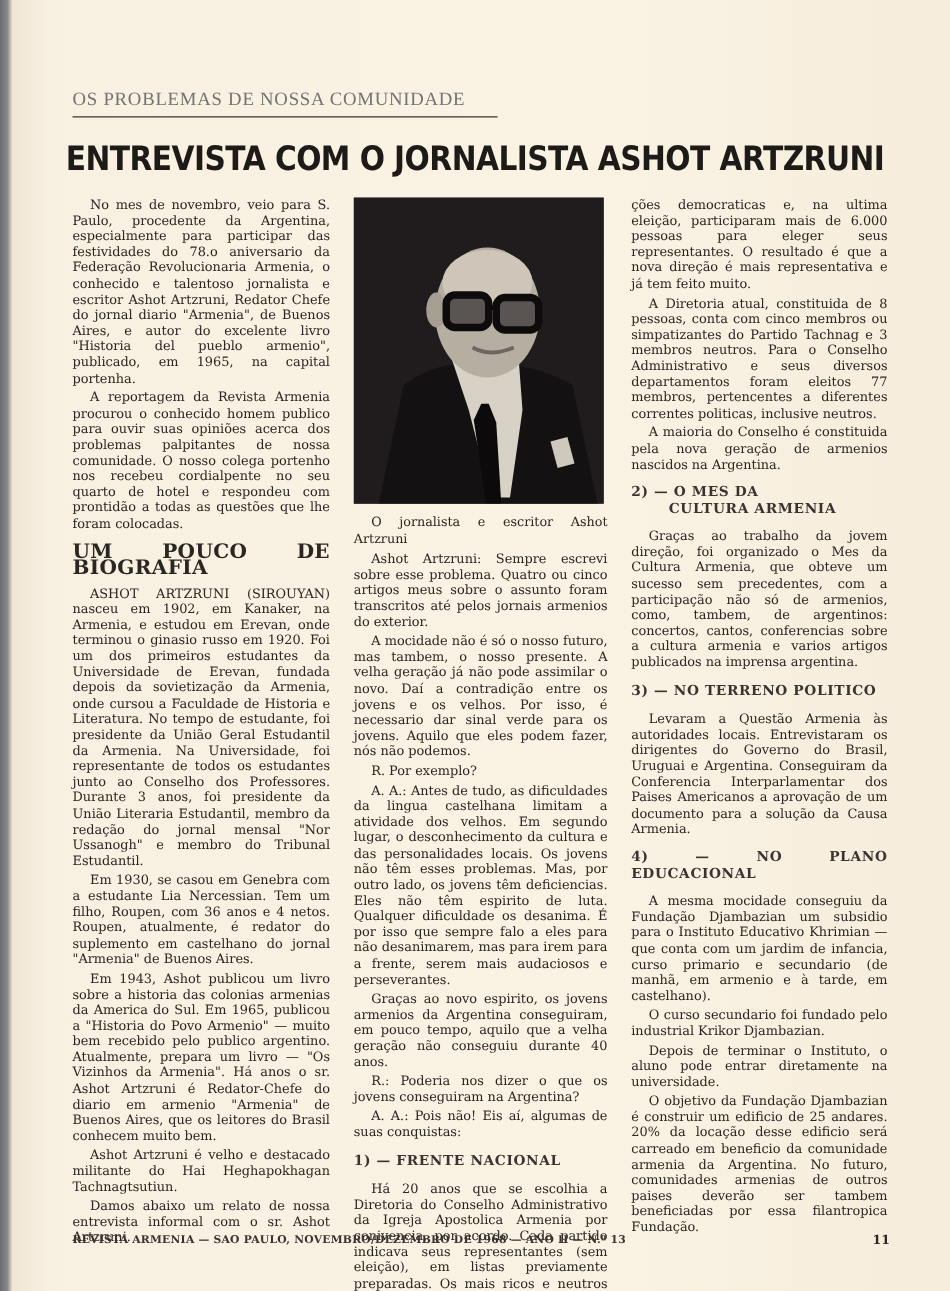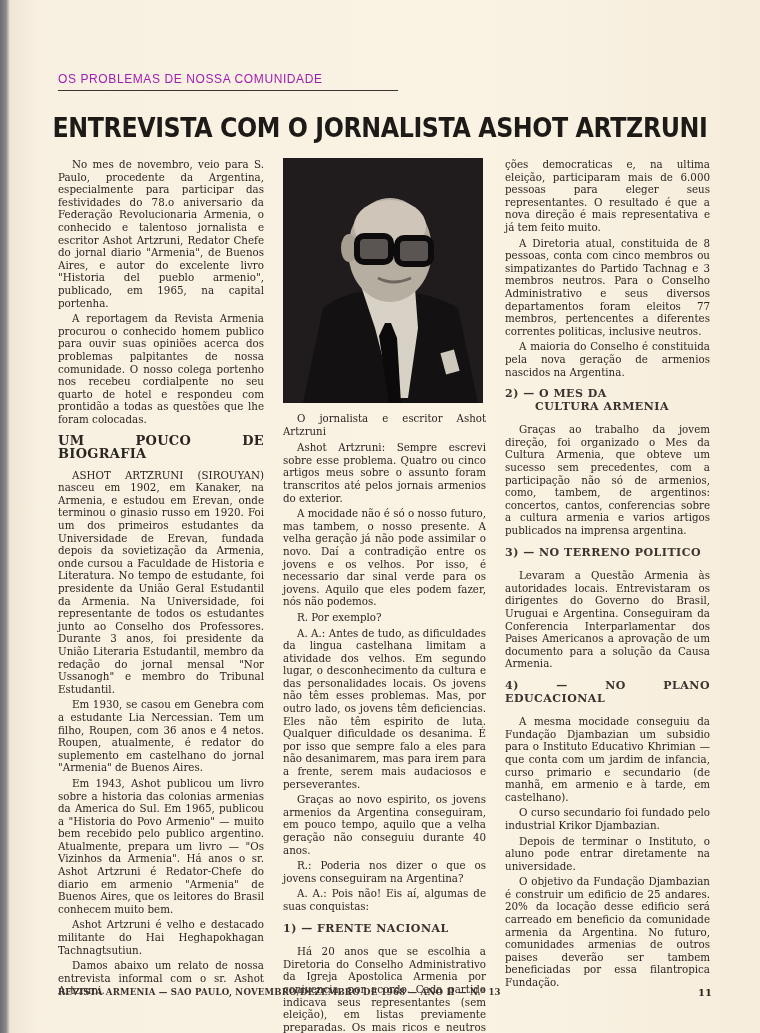--- a/index.html
+++ b/index.html
@@ -4,35 +4,35 @@
 <style>
   html, body { margin:0; padding:0; }
   body {
     width:760px; height:1033px; position:relative; overflow:hidden;
     background: linear-gradient(90deg, #6b6b70 0px, #8a8a8e 6px, #efe6d6 10px, #f8f0e0 40px, #faf3e3 60%, #f6eddc 100%);
     font-family: "DejaVu Serif", serif; color:#2a2622;
   }
   .page { position:absolute; left:0; top:0; width:760px; height:1033px; }
   .section-header {
     position:absolute; left:58px; top:72px; width:340px;
-    font-family:Liberation Sans, sans-serif; font-size:12px; letter-spacing:0.6px;
-    border-bottom:1.5px solid #3a3530; padding-bottom:4px; color:#a21caf;
+    font-family:Liberation Serif, serif; font-size:15px; letter-spacing:0.6px;
+    border-bottom:1.5px solid #3a3530; padding-bottom:4px; color:#737373;
   }
   .headline {
     position:absolute; left:0; top:112px; width:760px; text-align:center;
     font-family:"DejaVu Sans", sans-serif; font-weight:bold; font-size:27px;
     letter-spacing:-0.5px; transform:scaleX(0.88); color:#1d1a18;
   }
   .col { position:absolute; font-size:10.3px; line-height:12.6px; text-align:justify; }
   .col p { margin:0 0 3px 0; text-indent:14px; }
   .col p.noind { text-indent:0; }
   .col1 { left:58px; top:158px; width:206px; }
   .col2 { left:283px; top:158px; width:203px; }
   .col3 { left:505px; top:158px; width:205px; }
-  .subhead { font-weight:bold; font-size:13px; margin:10px 0 8px 0; letter-spacing:0.3px; }
+  .subhead { font-weight:bold; font-size:16px; margin:10px 0 8px 0; letter-spacing:0.3px; }
   .numhead { font-size:11px; letter-spacing:0.5px; margin:10px 0 10px 0; font-weight:bold; color:#3a3430;}
   .numhead .sub { display:block; padding-left:30px; }
   .bold { font-weight:normal; }
   .photo {
     width:200px; height:245px; background:#1e1b1c; position:relative; overflow:hidden; margin-bottom:10px;
   }
   .caption { font-size:10.2px; margin:4px 0 14px 0; text-indent:0; }
   .footer {
     position:absolute; left:58px; top:987px; width:650px;
     font-size:8.6px; font-weight:bold; letter-spacing:0.2px; color:#3a3430;

